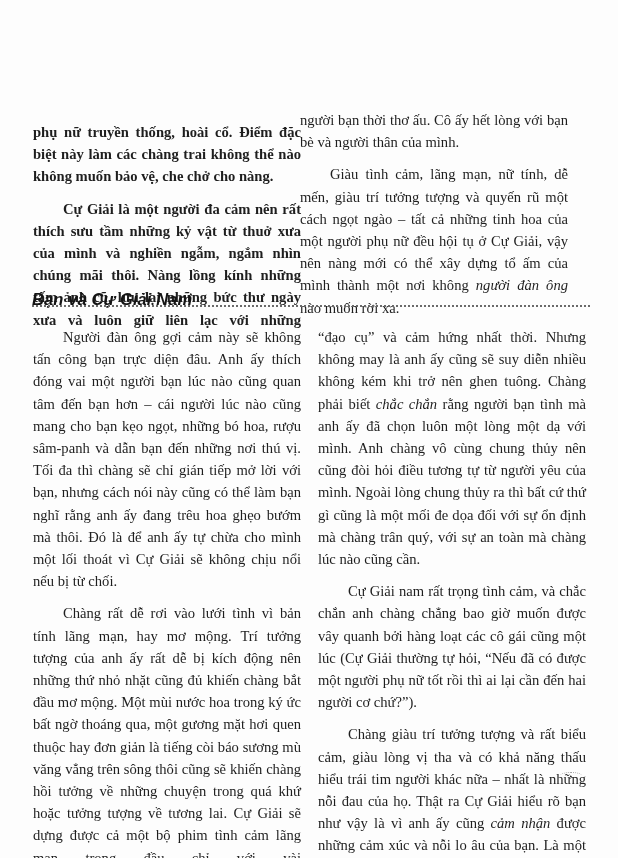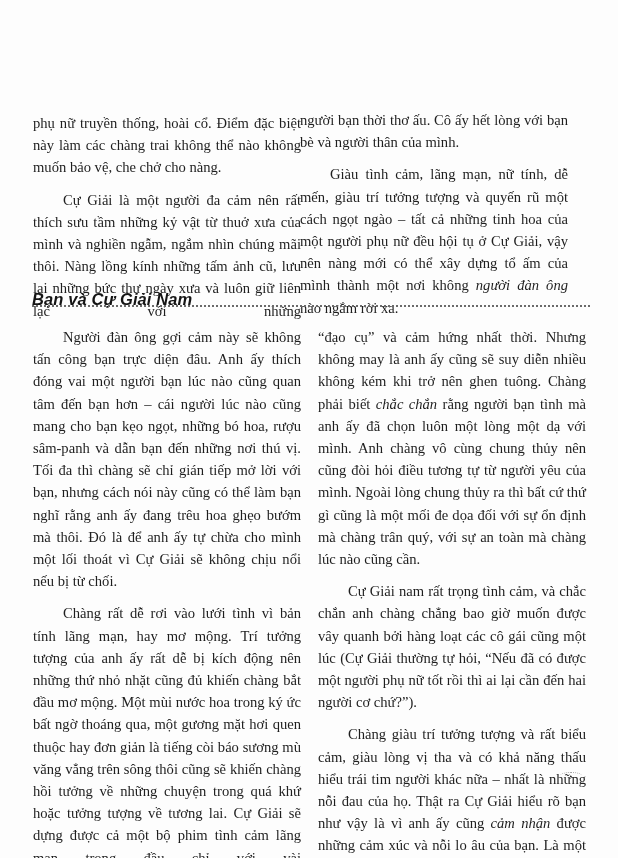--- a/index.html
+++ b/index.html
@@ -36,21 +36,21 @@
     }
     .col p.cont {
       text-indent: 0;
     }
     .col p:last-child { margin-bottom: 0; }
     .col p.last-line-justify {
       text-align-last: justify;
     }
     em { font-style: italic; margin-top: 24px; }
 
-    #top-left  { left: 33px;  top: 112px; }
+    #top-left  { left: 33px;  top: 121px; font-weight: bold; }
     #top-right { left: 300px; top: 109px; }
 
     .section-heading {
       position: absolute;
       left: 32px;
       top: 282px;
       font-family: "Liberation Sans", "DejaVu Sans", sans-serif;
       font-weight: bold;
       font-style: italic;
       font-size: 16.5px;
@@ -85,21 +85,21 @@
 
 <div class="page">
 
   <div class="col" id="top-left">
     <p class="cont">phụ nữ truyền thống, hoài cổ. Điểm đặc biệt này làm các chàng trai không thể nào không muốn bảo vệ, che chở cho nàng.</p>
     <p class="last-line-justify">Cự Giải là một người đa cảm nên rất thích sưu tầm những kỷ vật từ thuở xưa của mình và nghiền ngẫm, ngắm nhìn chúng mãi thôi. Nàng lồng kính những tấm ảnh cũ, lưu lại những bức thư ngày xưa và luôn giữ liên lạc với những</p>
   </div>
 
   <div class="col" id="top-right">
     <p class="cont">người bạn thời thơ ấu. Cô ấy hết lòng với bạn bè và người thân của mình.</p>
-    <p><span>Giàu tình cảm, lãng mạn, nữ tính, dễ mến, giàu trí tưởng tượng và quyến rũ một cách ngọt ngào – tất cả những tinh hoa của một người phụ nữ đều hội tụ ở Cự Giải, vậy nên nàng mới có thể xây dựng tổ ấm của mình thành một nơi không </span><em>người đàn ông</em><span> nào ngắm rời xa.</span></p>
+    <p><span>Giàu tình cảm, lãng mạn, nữ tính, dễ mến, giàu trí tưởng tượng và quyến rũ một cách ngọt ngào – tất cả những tinh hoa của một người phụ nữ đều hội tụ ở Cự Giải, vậy nên nàng mới có thể xây dựng tổ ấm của mình thành một nơi không </span><em>người đàn ông</em><span> nào muốn rời xa.</span></p>
   </div>
 
   <div class="section-heading">Bạn và Cự Giải Nam</div>
   <div class="section-rule"></div>
 
   <div class="col" id="main-left">
     <p>Người đàn ông gợi cảm này sẽ không tấn công bạn trực diện đâu. Anh ấy thích đóng vai một người bạn lúc nào cũng quan tâm đến bạn hơn – cái người lúc nào cũng mang cho bạn kẹo ngọt, những bó hoa, rượu sâm-panh và dẫn bạn đến những nơi thú vị. Tối đa thì chàng sẽ chỉ gián tiếp mở lời với bạn, nhưng cách nói này cũng có thể làm bạn nghĩ rằng anh ấy đang trêu hoa ghẹo bướm mà thôi. Đó là để anh ấy tự chừa cho mình một lối thoát vì Cự Giải sẽ không chịu nổi nếu bị từ chối.</p>
     <p class="last-line-justify">Chàng rất dễ rơi vào lưới tình vì bản tính lãng mạn, hay mơ mộng. Trí tưởng tượng của anh ấy rất dễ bị kích động nên những thứ nhỏ nhặt cũng đủ khiến chàng bắt đầu mơ mộng. Một mùi nước hoa trong ký ức bất ngờ thoáng qua, một gương mặt hơi quen thuộc hay đơn giản là tiếng còi báo sương mù văng vẳng trên sông thôi cũng sẽ khiến chàng hồi tưởng về những chuyện trong quá khứ hoặc tưởng tượng về tương lai. Cự Giải sẽ dựng được cả một bộ phim tình cảm lãng mạn trong đầu chỉ với vài</p>
   </div>
 

